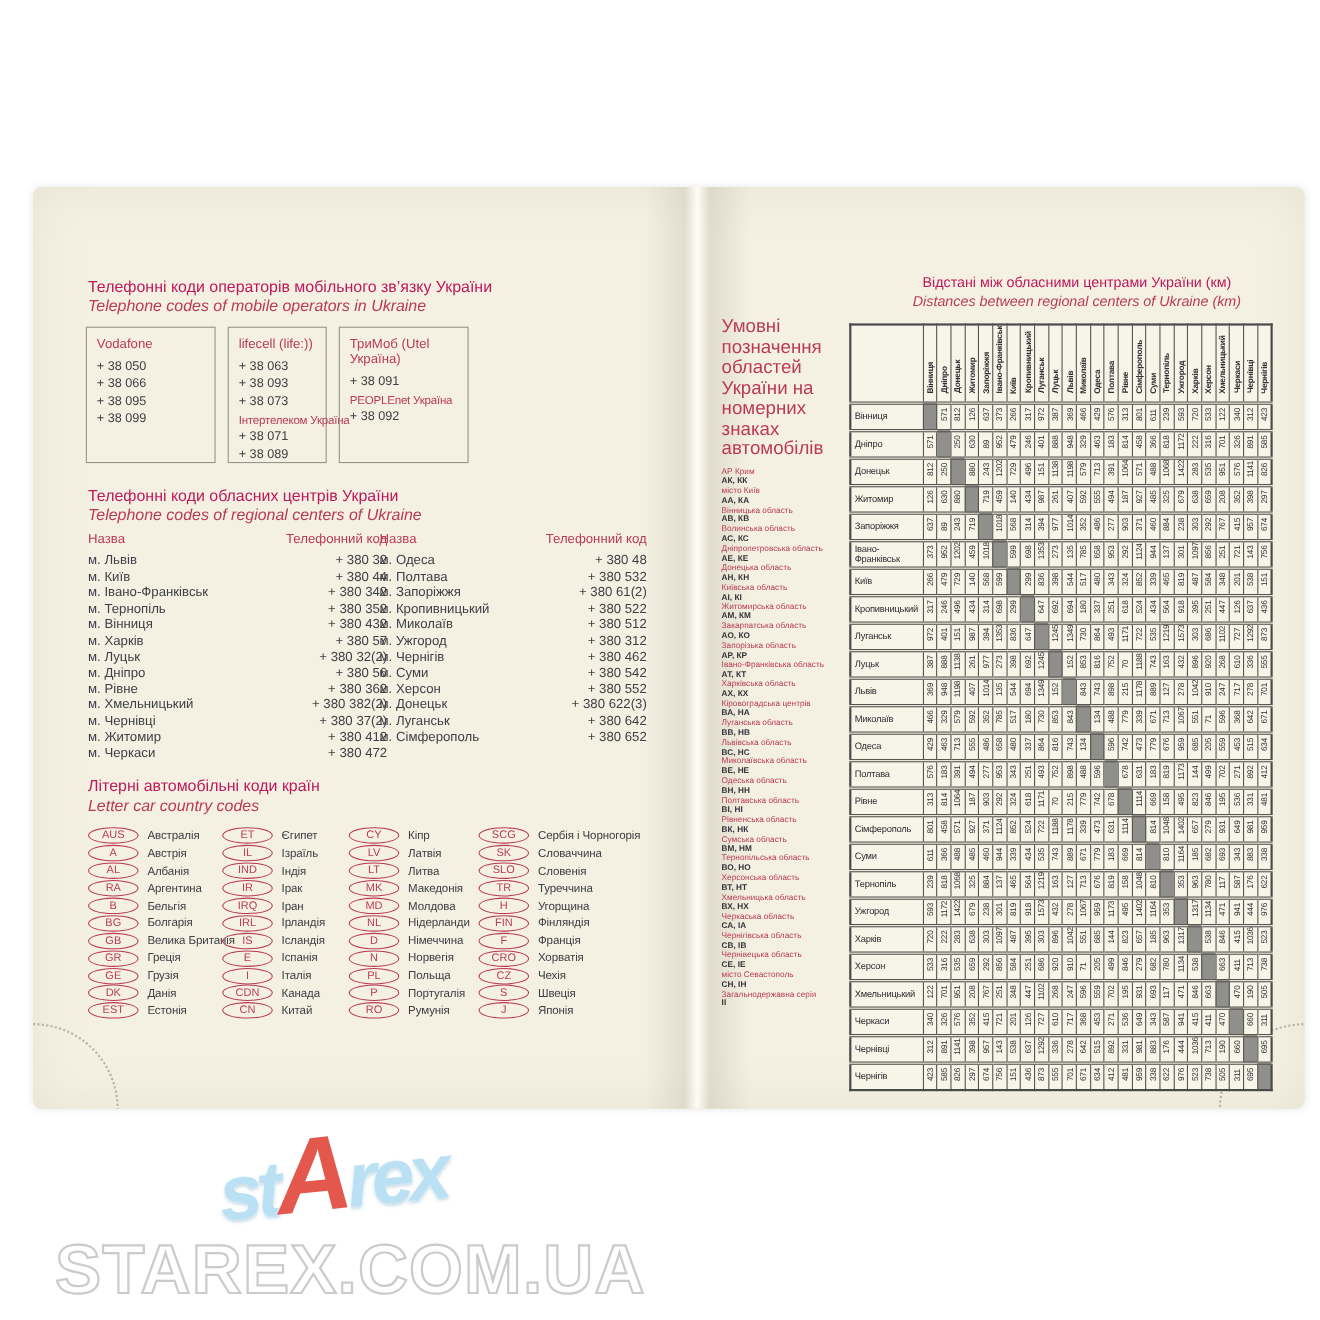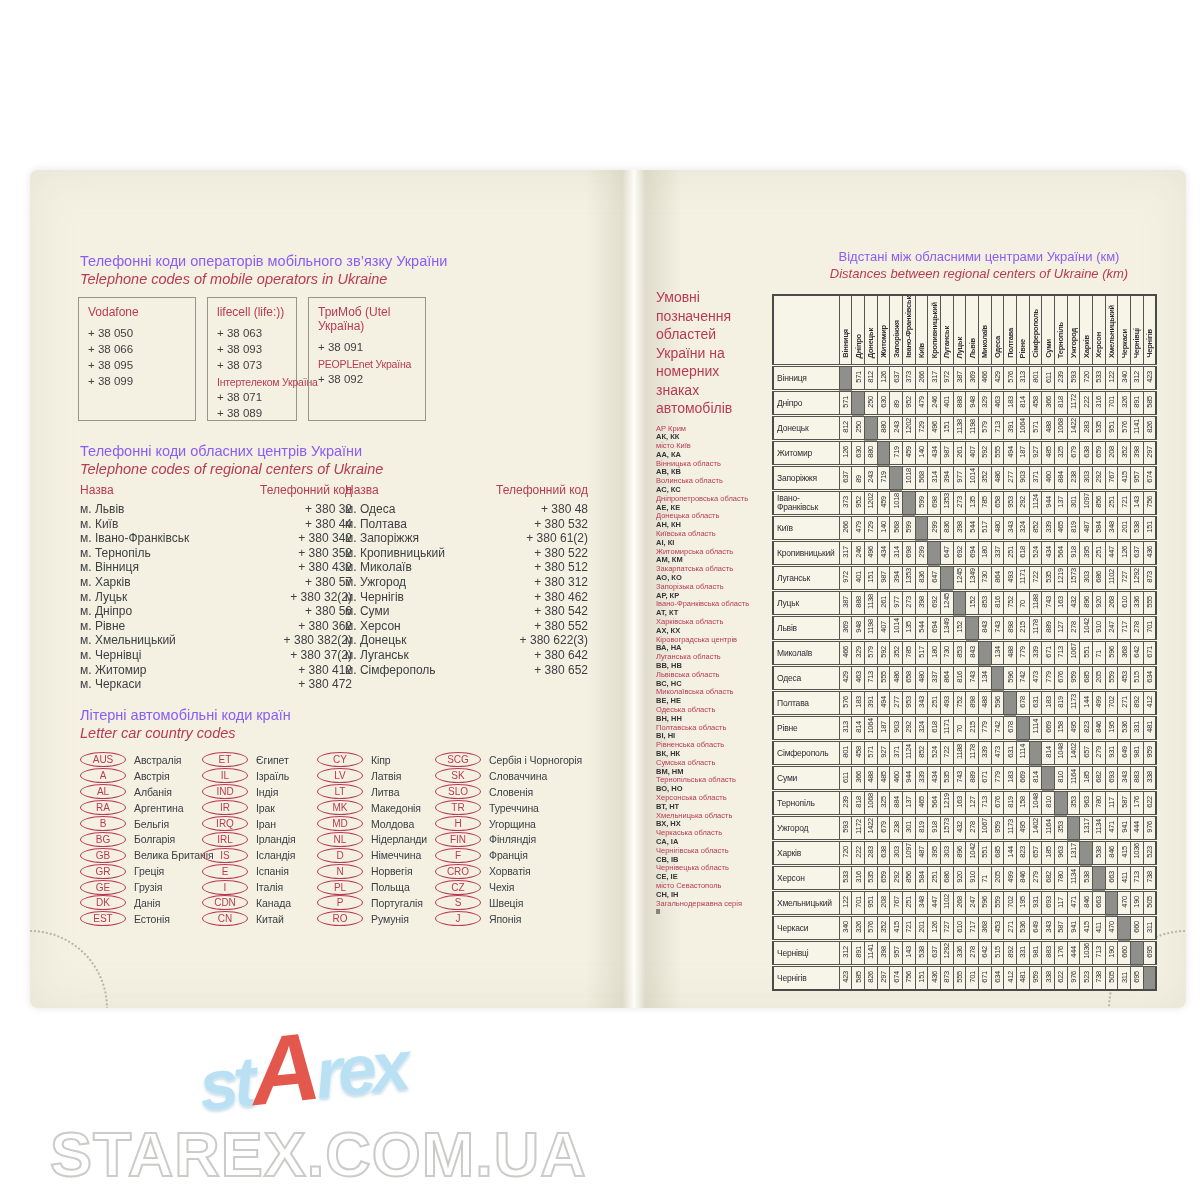--- a/index.html
+++ b/index.html
@@ -14,21 +14,21 @@
   }
   .fold{
     position:absolute;left:556px;top:0;width:96px;height:100%;pointer-events:none;
     background:linear-gradient(90deg, rgba(186,180,158,0) 0%, rgba(186,180,158,0.30) 38%,
       rgba(255,255,252,0.85) 50%, rgba(186,180,158,0.34) 62%, rgba(186,180,158,0) 100%);
   }
   .arc{position:absolute;width:152px;height:152px;border:2px dotted #b7b5a8;border-radius:50%;}
   .arc.l{left:-78px;bottom:-78px;}
   .arc.r{right:-78px;bottom:-78px;}
 
-  .uk{color:#8b5cf6;}
+  .uk{color:#be185d;}
   .en{color:#ba3a54;font-style:italic;}
   .sec-title{position:absolute;font-size:14.5px;line-height:18px;}
 
   
   .op-wrap{position:absolute;left:48px;top:127px;display:flex;gap:11px;}
   .op-box{border:1px solid #96958a;height:124px;box-sizing:border-box;padding:7px 6px 0 9px;}
   .op-box:nth-child(1){width:118px;}
   .op-box:nth-child(2){width:90px;}
   .op-box:nth-child(3){width:118px;}
   .op-box:nth-child(4){width:92px;}
@@ -43,21 +43,21 @@
 
   
   .cc-col{position:absolute;top:582px;}
   .cc-item{display:flex;align-items:center;height:15.9px;}
   .cc-oval{flex:0 0 44px;height:13px;border:1px solid #ba3a54;border-radius:50%;
     color:#ba3a54;font-size:10px;display:flex;align-items:center;justify-content:center;margin-right:8px;}
   .cc-name{font-size:10.5px;white-space:nowrap;letter-spacing:-0.1px;}
 
   
   .legend{position:absolute;left:626px;top:118px;width:106px;}
-  .legend-title{color:#ba3a54;font-size:14px;line-height:18.5px;margin-bottom:7px;}
+  .legend-title{color:#ba3a54;font-size:17px;line-height:18.5px;margin-bottom:7px;}
   .lg-region{color:#ba3a54;font-size:7.5px;line-height:8.8px;white-space:nowrap;}
   .lg-codes{color:#333338;font-size:7.5px;font-weight:bold;line-height:8.8px;}
 
   
   .dist-title{position:absolute;left:742px;top:78px;width:414px;text-align:center;font-size:13px;line-height:17px;}
   table.dist{
     position:absolute;left:742px;top:124px;width:385px;border-collapse:collapse;table-layout:fixed;
     background:#f7f4e8;border:2px solid #4a4a48;padding-left:30px;
   }
   table.dist col.lbl{width:66px;}

